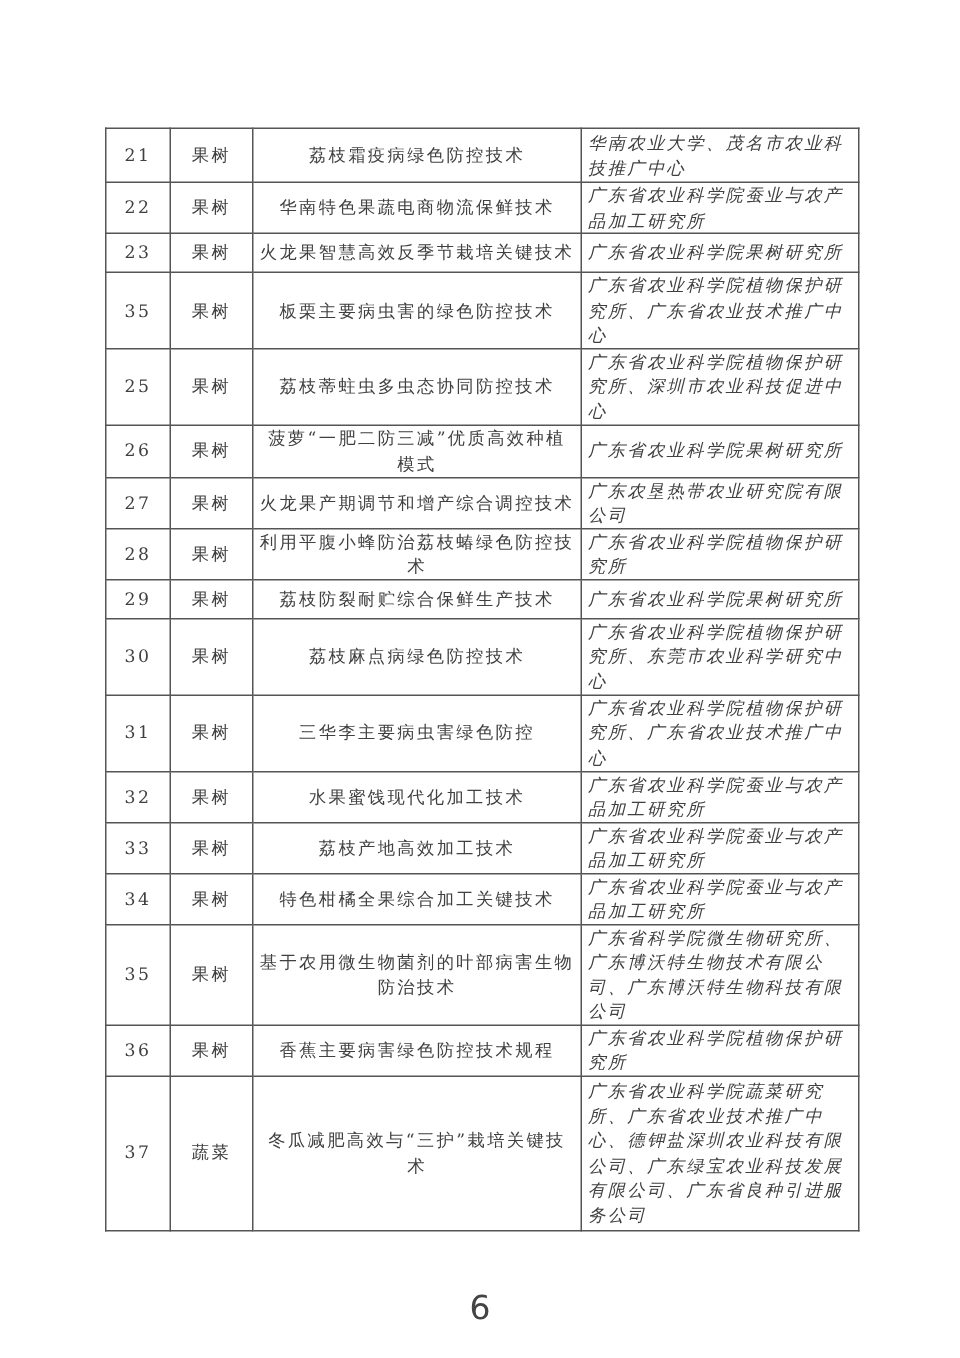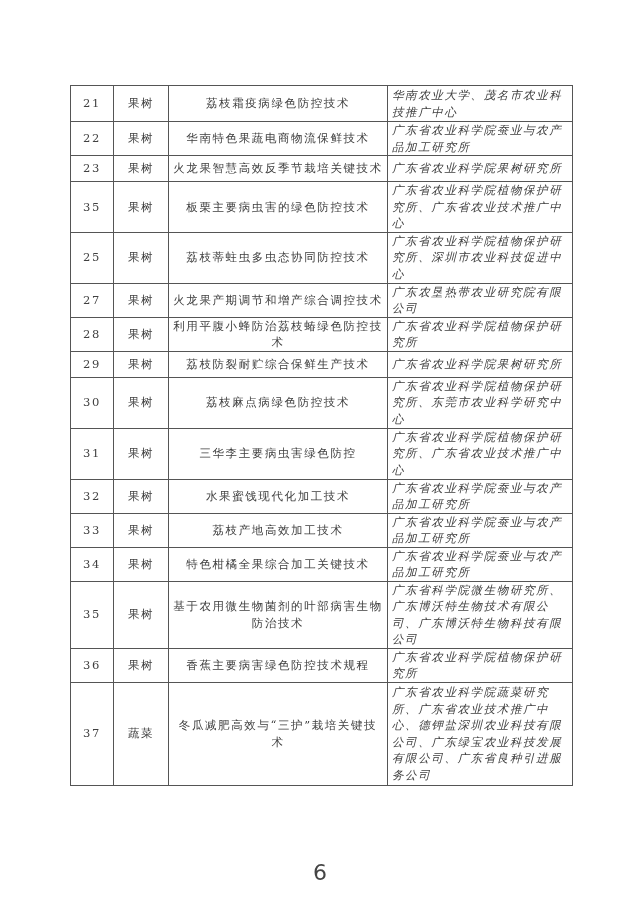--- a/index.html
+++ b/index.html
@@ -59,20 +59,26 @@
           <td class="c-no">35</td>
           <td class="c-cat">果树</td>
           <td class="c-name">板栗主要病虫害的绿色防控技术</td>
           <td class="c-org">广东省农业科学院植物保护研究所、广东省农业技术推广中心</td>
         </tr>
         <tr style="height: 51px;">
           <td class="c-no">25</td>
           <td class="c-cat">果树</td>
           <td class="c-name">荔枝蒂蛀虫多虫态协同防控技术</td>
           <td class="c-org">广东省农业科学院植物保护研究所、深圳市农业科技促进中心</td>
+        </tr>
+        <tr style="height: 35px;">
+          <td class="c-no">26</td>
+          <td class="c-cat">果树</td>
+          <td class="c-name">菠萝“一肥二防三减”优质高效种植模式</td>
+          <td class="c-org">广东省农业科学院果树研究所</td>
         </tr>
         <tr style="height: 33px;">
           <td class="c-no">27</td>
           <td class="c-cat">果树</td>
           <td class="c-name">火龙果产期调节和增产综合调控技术</td>
           <td class="c-org">广东农垦热带农业研究院有限公司</td>
         </tr>
         <tr style="height: 30px;">
           <td class="c-no">28</td>
           <td class="c-cat">果树</td>

